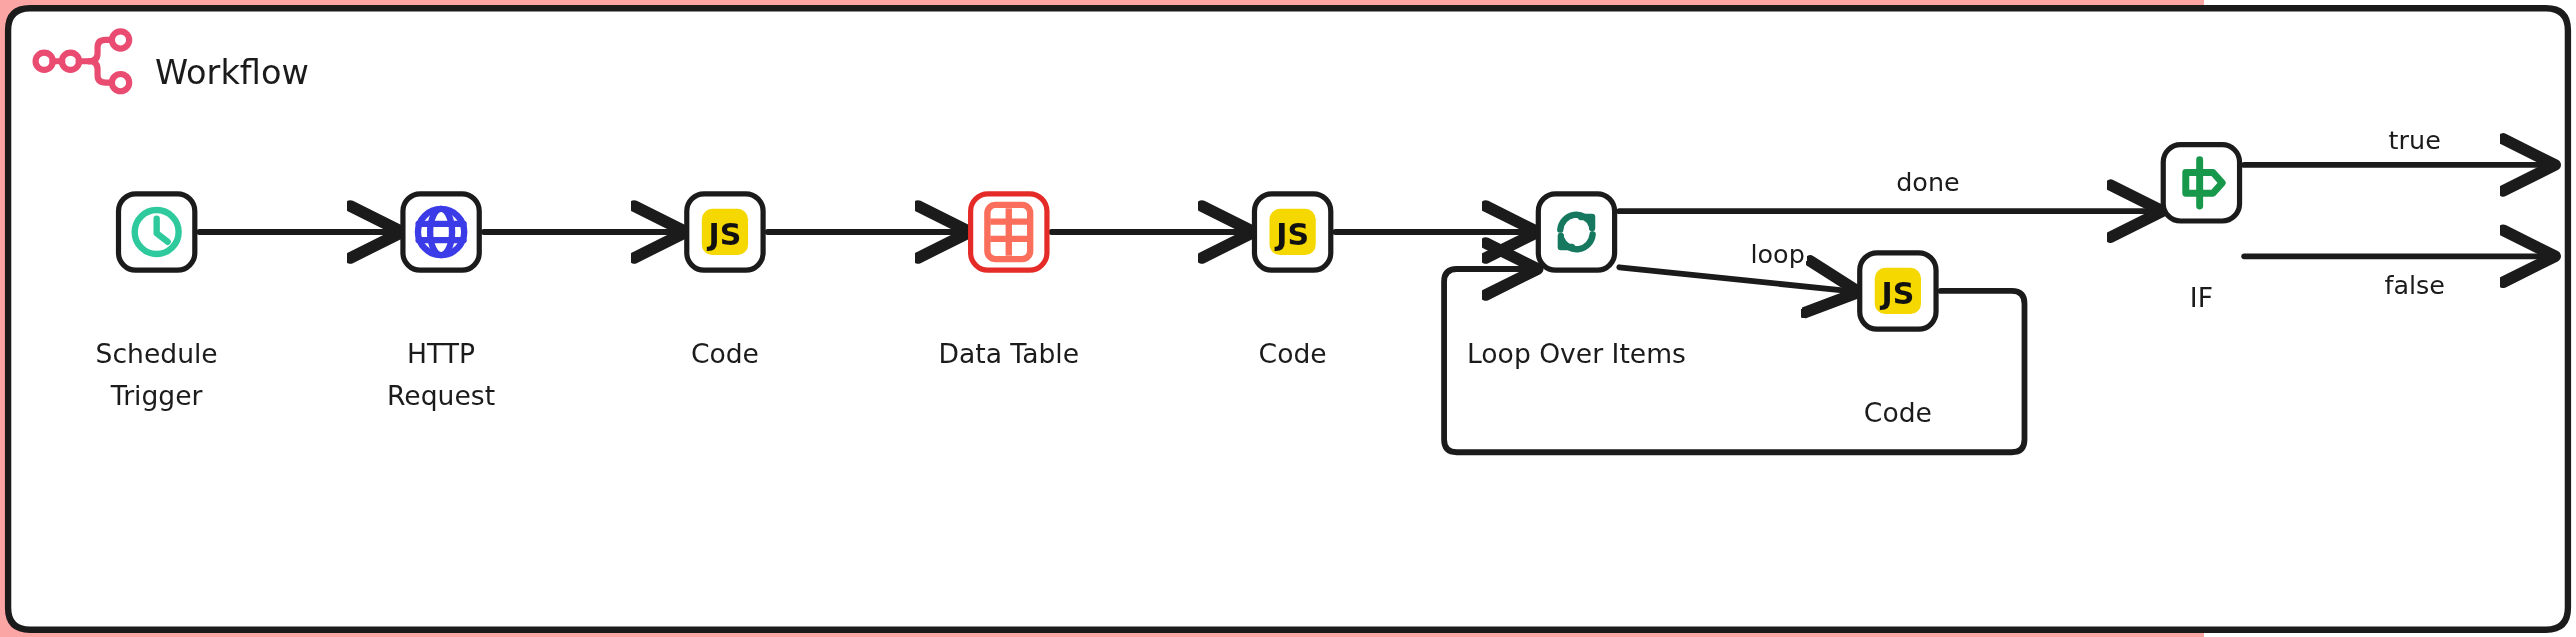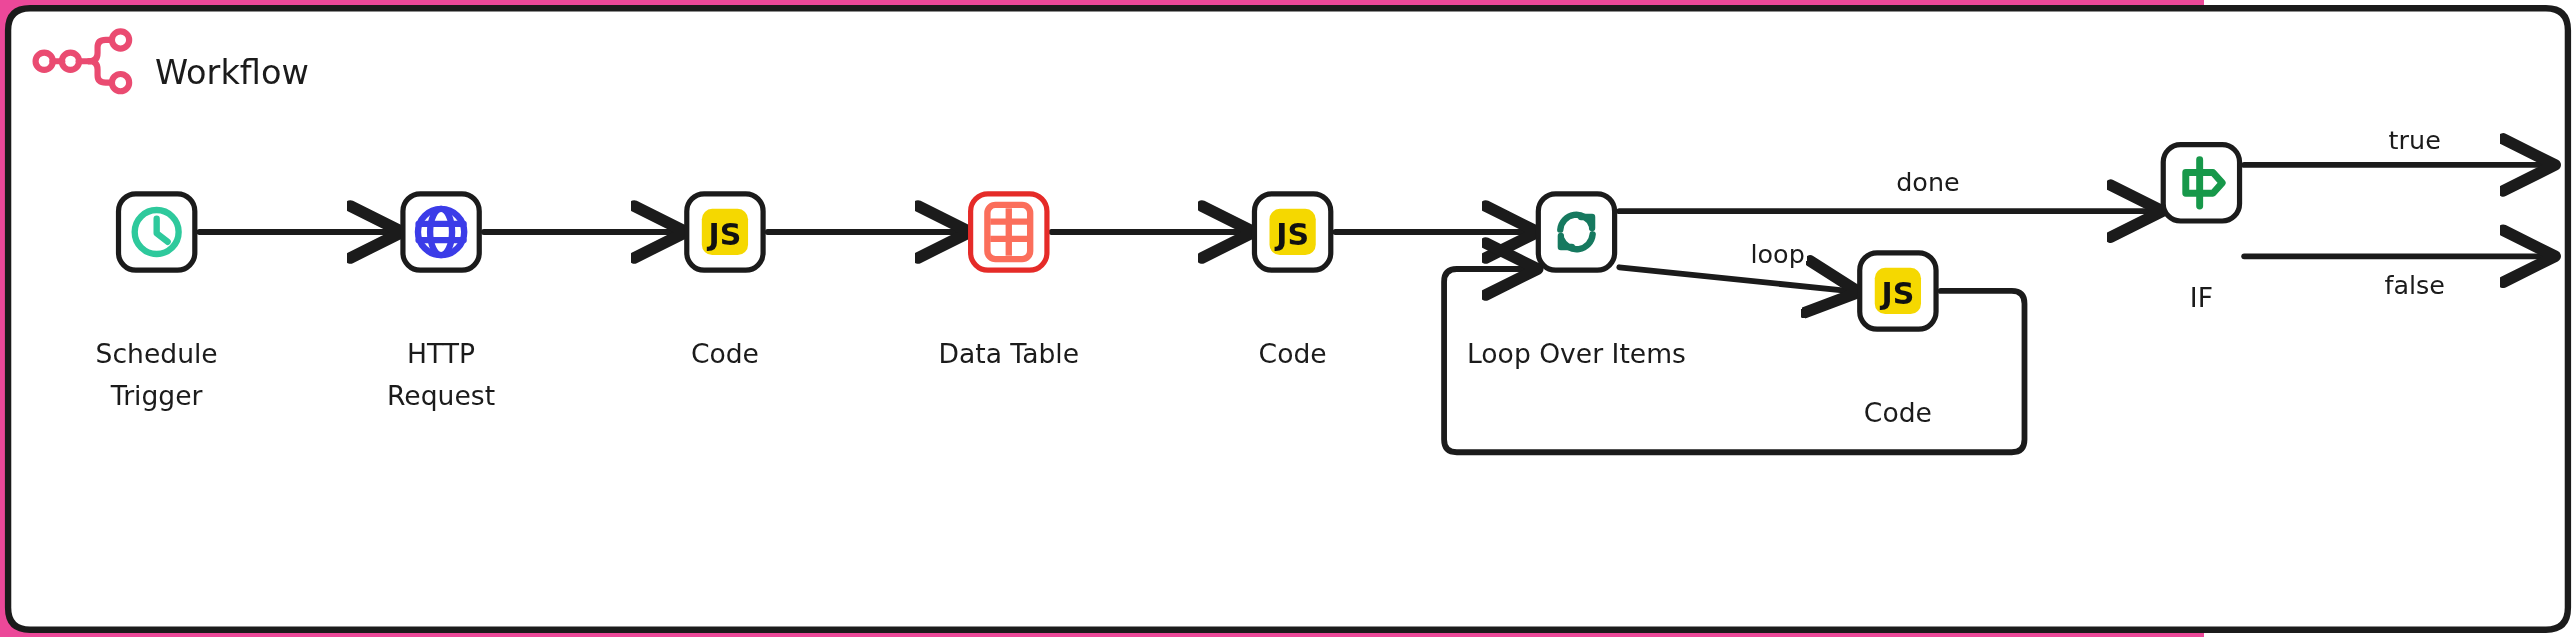--- a/index.html
+++ b/index.html
@@ -10,21 +10,21 @@
   body {
     width: 2576px;
     height: 638px;
     font-family: "DejaVu Sans", sans-serif;
     overflow: hidden;
   }
   #canvas {
     position: relative;
     width: 2204px;
     height: 638px;
-    background: #ec4899;
+    background: #fca5a5;
   }
   #diagram {
     position: absolute;
     top: 0;
     left: 0;
     width: 2576px;
     height: 638px;
     display: block;
   }
   .node-label, .edge-label, .wf-title {

